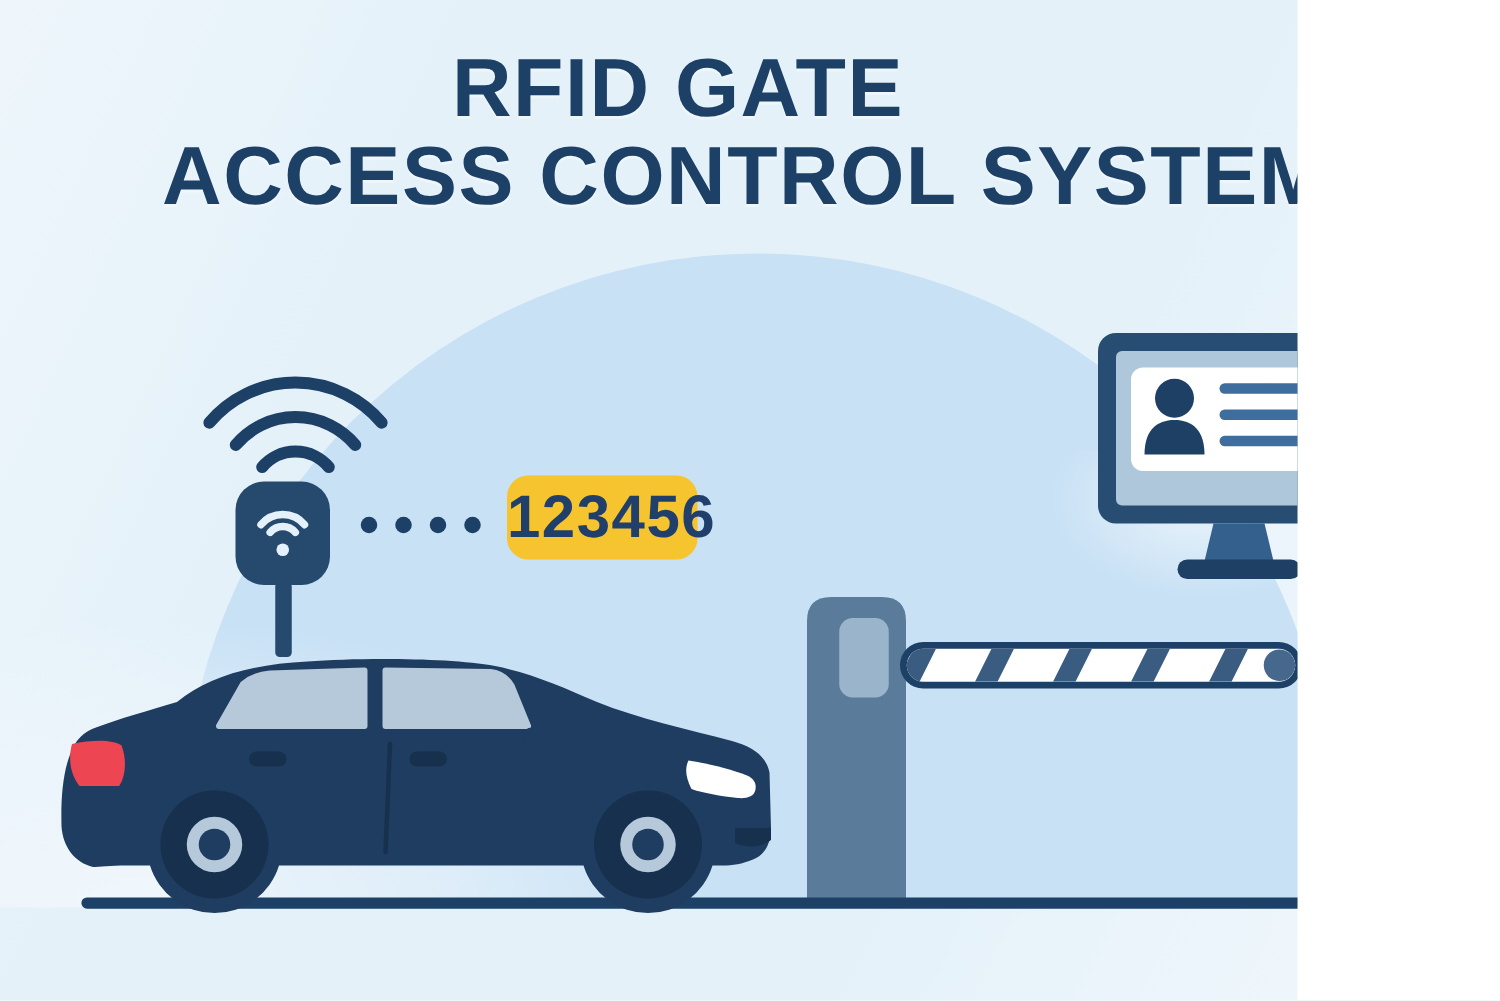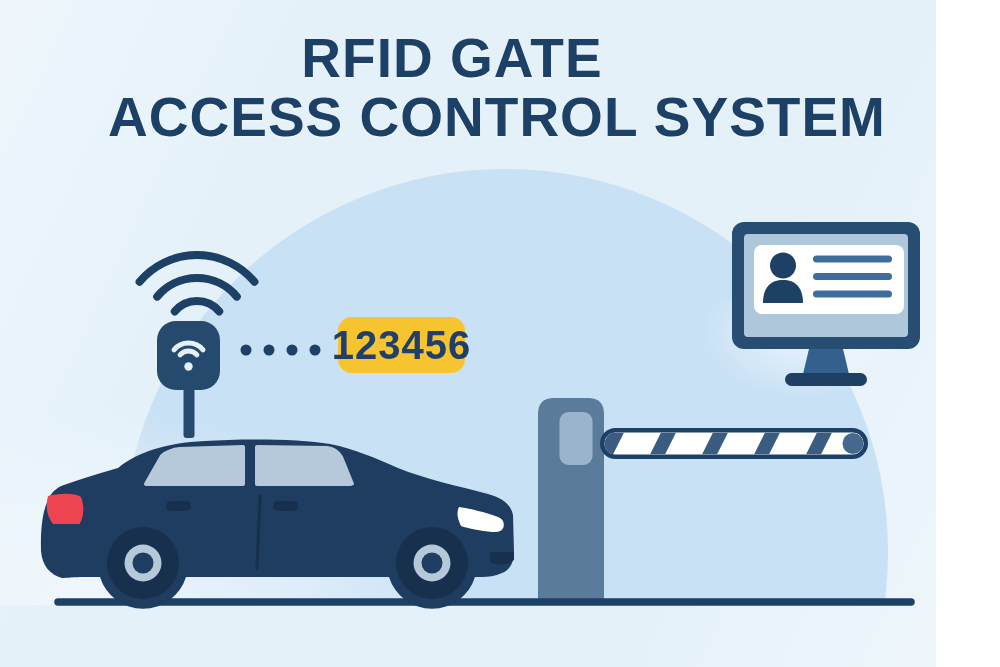--- a/index.html
+++ b/index.html
@@ -1,36 +1,36 @@
 <!DOCTYPE html>
 <html style="--bg: #e4f1f9; --bgLight: #eef6fb; --circle: #c8e1f5; --navy: #1d4066; --navyDark: #16304d; --carBody: #1f3d60; --slate: #5b7b9b; --panel: #9ab5cb; --reader: #254a6e; --readerIcon: #e4f1fa; --windowBlue: #b5c9da; --red: #ee4553; --yellow: #f6c42f; --badgeText: #20406b; --frame: #274d72; --screen: #aec7da; --cardLine: #3e6e9e; --person: #1e4064; --neck: #33608c; --stripe: #3a5c80; --capInner: #46688c; --white: #ffffff;"><head>
 <meta charset="utf-8">
 <style>
   html,body{margin:0;padding:0;background:#fff;}
   .stage{
-    position:relative;width:936px;height:667px;overflow:hidden;
+    position:relative;width:865px;height:667px;overflow:hidden;
     background:linear-gradient(115deg,var(--bgLight) 0%,var(--bg) 28%,var(--bg) 72%,var(--bgLight) 100%);
     font-family:"Liberation Sans","DejaVu Sans",sans-serif;
   }
   .circle-clip{position:absolute;left:0;top:0;width:1000px;height:601px;overflow:hidden;}
   .bg-circle{position:absolute;left:122px;top:169px;width:766px;height:766px;border-radius:50%;background:var(--circle);}
   .light-patch-left{position:absolute;left:-90px;top:400px;width:640px;height:205px;
     background:radial-gradient(ellipse 60% 95% at 28% 100%,rgba(240,247,252,0.95) 0%,rgba(240,247,252,0.55) 55%,rgba(240,247,252,0) 100%);}
   .light-patch-right{position:absolute;left:690px;top:300px;width:250px;height:110px;
     background:radial-gradient(ellipse 55% 80% at 45% 30%,rgba(240,247,252,0.85) 0%,rgba(240,247,252,0) 75%);}
   .title{position:absolute;top:0;left:0;width:1000px;color:var(--navy);font-weight:800;
     text-shadow:0 2px 0 rgba(255,255,255,0.35);}
   .title .t1{position:absolute;top:31px;left:-48px;width:1000px;text-align:center;
     font-size:55px;line-height:55px;letter-spacing:1px;}
   .title .t2{position:absolute;top:90px;left:-3px;width:1000px;text-align:center;
     font-size:55px;line-height:55px;letter-spacing:1px;}
   .scene{position:absolute;left:0;top:0;}
   .tag-badge{
     position:absolute;left:338px;top:317px;width:127px;height:56px;border-radius:14px;
-    background:var(--yellow);display:flex;align-items:center;justify-content:center;
+    background:var(--yellow);display:flex;align-items:center;
     color:var(--badgeText);font-size:40px;font-weight:700;letter-spacing:1px;
   }
 </style>
 </head>
 <body>
 
 <div class="stage">
 
   <div class="circle-clip">
     <div class="bg-circle"></div>

